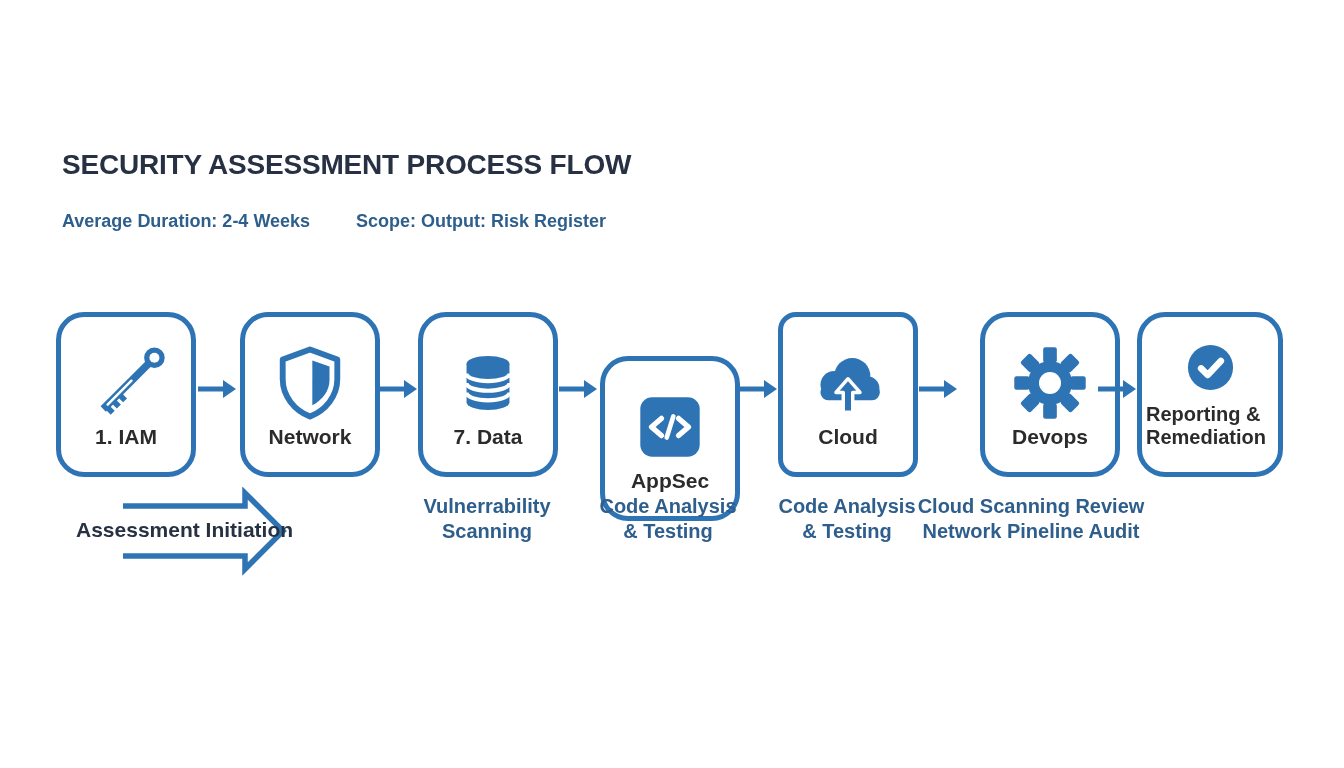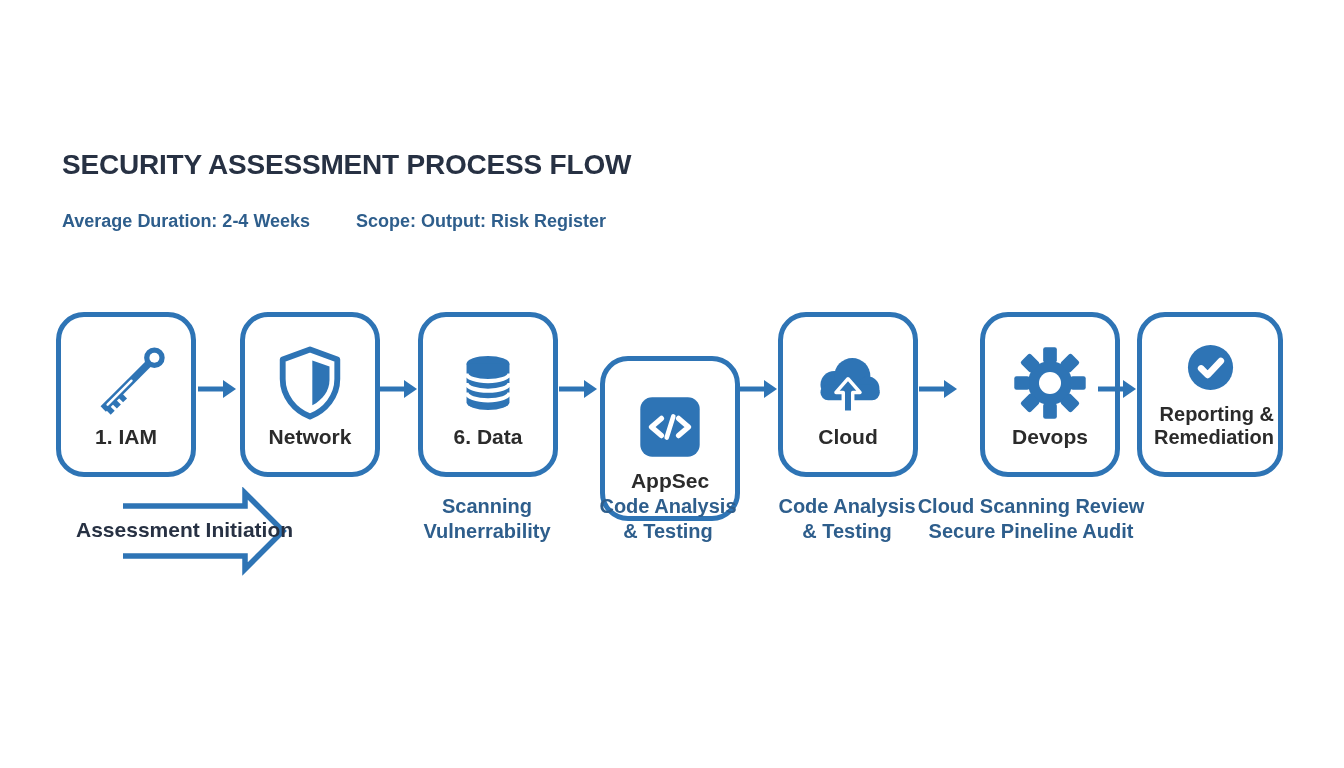--- a/index.html
+++ b/index.html
@@ -23,25 +23,25 @@
   .meta-duration{left:62px;}
   .meta-scope{left:356px;}
 
   .box{
     position:absolute;top:312px;width:140px;height:165px;box-sizing:border-box;
     border:5.5px solid var(--blue);border-radius:28px;background:#fff;
     display:flex;flex-direction:column;align-items:center;justify-content:center;
   }
   .icon-wrap{height:84px;display:flex;align-items:center;justify-content:center;}
   .box-label{
-    font-size:21px;font-weight:700;color:var(--boxtext);text-align:right;line-height:23px;
+    font-size:21px;font-weight:700;color:var(--boxtext);text-align:left;line-height:23px;
     max-width:128px;
   }
   .b1{left:56px;}  .b2{left:240px;} .b3{left:418px;} .b4{left:600px;margin-top:44px;}
-  .b5{left:778px;} .b6{left:980px;}
+  .b5{left:778px;border-radius:18px;} .b6{left:980px;}
   .b7{left:1137px;width:146px;gap:8px;}
   .b7 .icon-wrap{height:54px;}
   .b7 .box-label{font-size:20px;}
 
   .connector{position:absolute;top:376px;width:40px;height:26px;}
   .c1{left:198px;} .c2{left:379px;} .c3{left:559px;} .c4{left:739px;} .c5{left:919px;} .c6{left:1098px;}
 
   .sublabel{
     position:absolute;top:494px;width:240px;text-align:center;
     font-size:20px;font-weight:700;color:var(--steel);line-height:25px;
@@ -103,21 +103,21 @@
   <div class="box b3">
     <div class="icon-wrap">
       <svg width="74" height="74" viewBox="0 0 100 100">
         <ellipse cx="50" cy="24" rx="29" ry="10.5" fill="#2E74B5"></ellipse>
         <path d="M21,24 V76 A29,10.5 0 0 0 79,76 V24 Z" fill="#2E74B5"></path>
         <path d="M21,37 A29,10.5 0 0 0 79,37" stroke="#ffffff" stroke-width="5.5" fill="none"></path>
         <path d="M21,50 A29,10.5 0 0 0 79,50" stroke="#ffffff" stroke-width="5.5" fill="none"></path>
         <path d="M21,63 A29,10.5 0 0 0 79,63" stroke="#ffffff" stroke-width="5.5" fill="none"></path>
       </svg>
     </div>
-    <div class="box-label">6. Data</div>
+    <div class="box-label">7. Data</div>
   </div>
 
   <svg class="connector c3" viewBox="0 0 40 26">
     <path d="M0,13 H30" stroke="#2E74B5" stroke-width="5" fill="none"></path>
     <path d="M25,4 L38,13 L25,22 Z" fill="#2E74B5"></path>
   </svg>
 
   <div class="box b4">
     <div class="icon-wrap">
       <svg width="66" height="66" viewBox="0 0 100 100">
@@ -184,34 +184,34 @@
     <div class="icon-wrap">
       <svg width="47" height="47" viewBox="0 0 100 100">
         <circle cx="50" cy="50" r="48" fill="#2E74B5"></circle>
         <path d="M30,52 L44,66 L72,36" stroke="#ffffff" stroke-width="14" fill="none" stroke-linecap="round" stroke-linejoin="round"></path>
       </svg>
     </div>
     <div class="box-label">Reporting &amp; Remediation</div>
   </div>
 
   <div class="sublabel s3">
+    <div>Vulnerrability</div>
     <div>Scanning</div>
-    <div>Vulnerrability</div>
   </div>
   <div class="sublabel s4">
     <div>Code Analysis</div>
     <div>&amp; Testing</div>
   </div>
   <div class="sublabel s5">
     <div>Code Analysis</div>
     <div>&amp; Testing</div>
   </div>
   <div class="sublabel s6">
     <div>Cloud Scanning Review</div>
-    <div>Secure Pineline Audit</div>
+    <div>Network Pineline Audit</div>
   </div>
 
   <svg class="initiation-arrow" viewBox="0 0 170 90">
     <polyline points="3,19 125,19 125,6 163,44 125,82 125,69 3,69" fill="none" stroke="#2E74B5" stroke-width="5.5" stroke-linejoin="miter"></polyline>
   </svg>
   <div class="initiation-text">Assessment Initiation</div>
 
 </div>
 
 </body></html>

